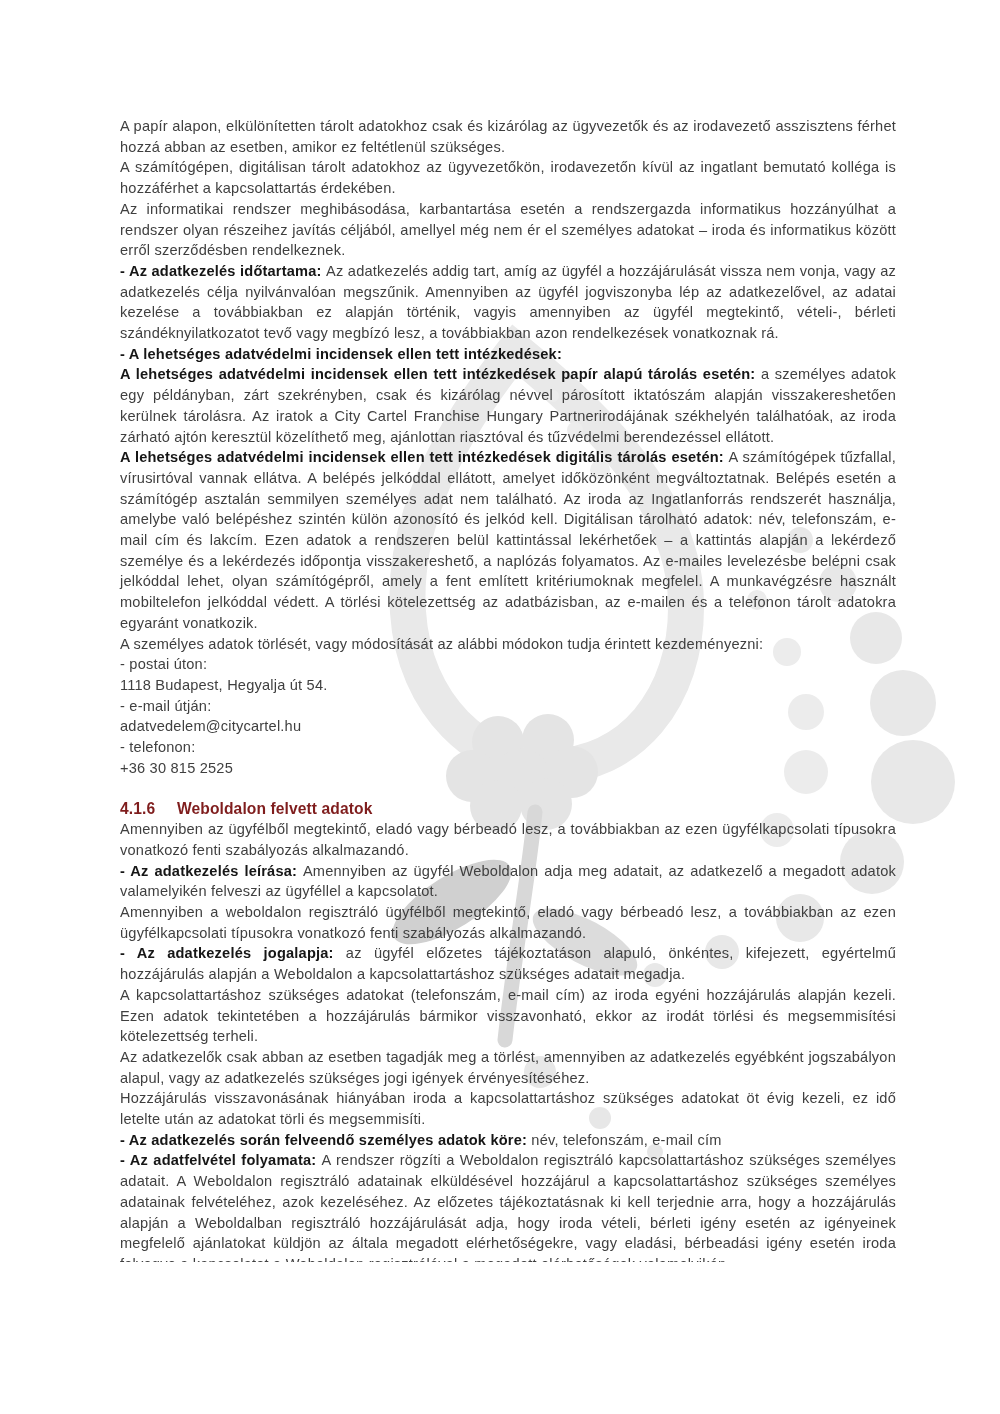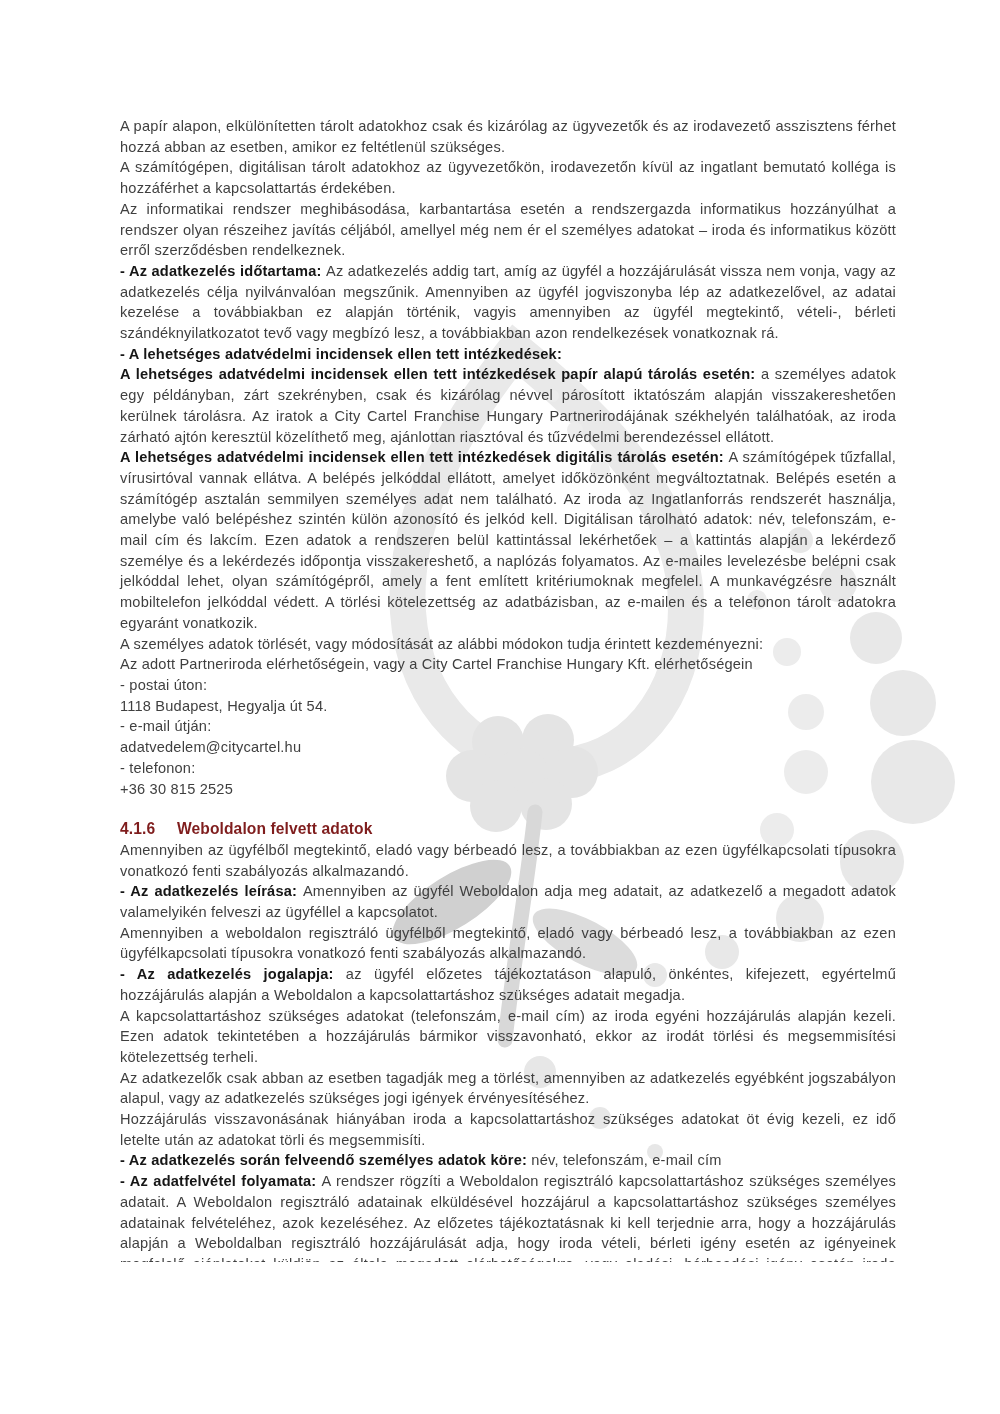--- a/index.html
+++ b/index.html
@@ -100,21 +100,20 @@
   <main class="content">
 
     <p class="para"><strong></strong><span>A papír alapon, elkülönítetten tárolt adatokhoz csak és kizárólag az ügyvezetők és az irodavezető asszisztens férhet hozzá abban az esetben, amikor ez feltétlenül szükséges.</span></p>
     <p class="para"><strong></strong><span>A számítógépen, digitálisan tárolt adatokhoz az ügyvezetőkön, irodavezetőn kívül az ingatlant bemutató kolléga is hozzáférhet a kapcsolattartás érdekében.</span></p>
     <p class="para"><strong></strong><span>Az informatikai rendszer meghibásodása, karbantartása esetén a rendszergazda informatikus hozzányúlhat a rendszer olyan részeihez javítás céljából, amellyel még nem ér el személyes adatokat – iroda és informatikus között erről szerződésben rendelkeznek.</span></p>
     <p class="para"><strong>- Az adatkezelés időtartama: </strong><span>Az adatkezelés addig tart, amíg az ügyfél a hozzájárulását vissza nem vonja, vagy az adatkezelés célja nyilvánvalóan megszűnik. Amennyiben az ügyfél jogviszonyba lép az adatkezelővel, az adatai kezelése a továbbiakban ez alapján történik, vagyis amennyiben az ügyfél megtekintő, vételi-, bérleti szándéknyilatkozatot tevő vagy megbízó lesz, a továbbiakban azon rendelkezések vonatkoznak rá.</span></p>
     <p class="para"><strong>- A lehetséges adatvédelmi incidensek ellen tett intézkedések:</strong><span></span></p>
     <p class="para"><strong>A lehetséges adatvédelmi incidensek ellen tett intézkedések papír alapú tárolás esetén: </strong><span>a személyes adatok egy példányban, zárt szekrényben, csak és kizárólag névvel párosított iktatószám alapján visszakereshetően kerülnek tárolásra. Az iratok a City Cartel Franchise Hungary Partnerirodájának székhelyén találhatóak, az iroda zárható ajtón keresztül közelíthető meg, ajánlottan riasztóval és tűzvédelmi berendezéssel ellátott.</span></p>
     <p class="para"><strong>A lehetséges adatvédelmi incidensek ellen tett intézkedések digitális tárolás esetén: </strong><span>A számítógépek tűzfallal, vírusirtóval vannak ellátva. A belépés jelkóddal ellátott, amelyet időközönként megváltoztatnak. Belépés esetén a számítógép asztalán semmilyen személyes adat nem található. Az iroda az Ingatlanforrás rendszerét használja, amelybe való belépéshez szintén külön azonosító és jelkód kell. Digitálisan tárolható adatok: név, telefonszám, e-mail cím és lakcím. Ezen adatok a rendszeren belül kattintással lekérhetőek – a kattintás alapján a lekérdező személye és a lekérdezés időpontja visszakereshető, a naplózás folyamatos. Az e-mailes levelezésbe belépni csak jelkóddal lehet, olyan számítógépről, amely a fent említett kritériumoknak megfelel. A munkavégzésre használt mobiltelefon jelkóddal védett. A törlési kötelezettség az adatbázisban, az e-mailen és a telefonon tárolt adatokra egyaránt vonatkozik.</span></p>
     <p class="para"><strong></strong><span>A személyes adatok törlését, vagy módosítását az alábbi módokon tudja érintett kezdeményezni:</span></p>
-    <p class="para"><strong></strong><span>Az adott Partneriroda elérhetőségein, vagy a City Cartel Franchise Hungary Kft. elérhetőségein</span></p>
 
     <div class="contact-row">
       <span class="contact-label">- postai úton:</span>
       <span class="contact-value">1118 Budapest, Hegyalja út 54.</span>
     </div>
     <div class="contact-row">
       <span class="contact-label">- e-mail útján:</span>
       <span class="contact-value">adatvedelem@citycartel.hu</span>
     </div>
     <div class="contact-row">

